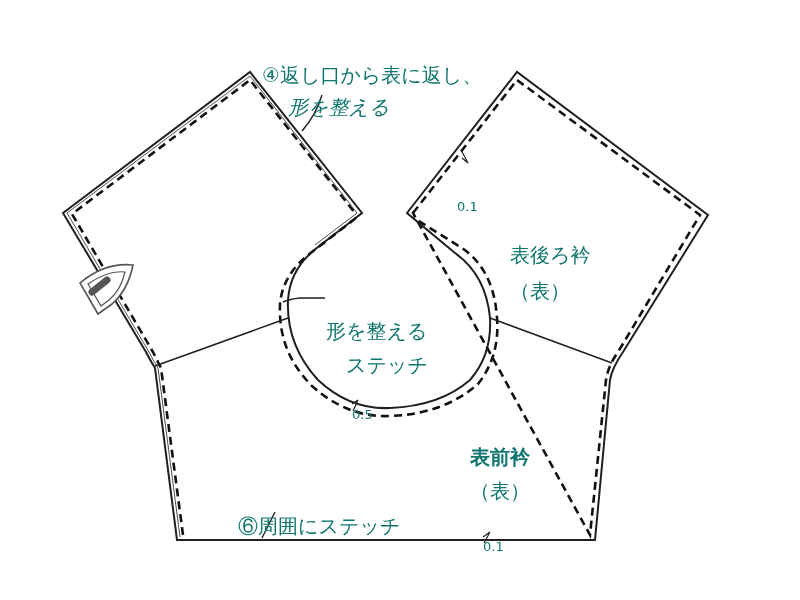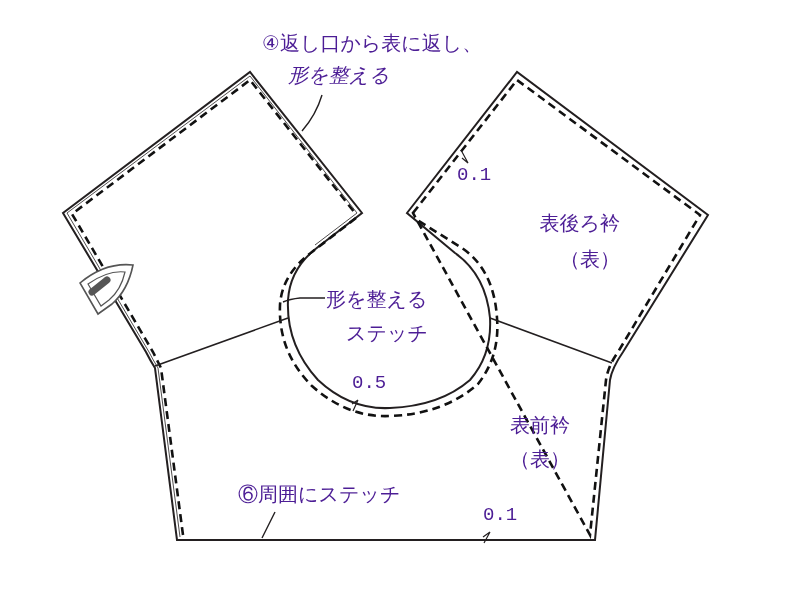--- a/index.html
+++ b/index.html
@@ -1,22 +1,22 @@
 <!DOCTYPE html>
 <html><head>
   <meta charset="utf-8">
   <style>
     html, body { margin: 0; padding: 0; background: #ffffff; }
     body { width: 800px; height: 600px; position: relative; overflow: hidden;
            font-family: "DejaVu Sans", "Liberation Sans", sans-serif; }
     svg { position: absolute; left: 0; top: 0; }
-    .label { position: absolute; color: #4c1d95; font-size: 20px; line-height: 26px;
-             white-space: nowrap; letter-spacing: 0px; }
-    .label.center { text-align: right; }
-    .num { font-size: 19px; font-family: Liberation Mono, monospace; }
+    .label { position: absolute; color: #0f766e; font-size: 20px; line-height: 26px;
+             white-space: nowrap; letter-spacing: 0px; margin-top: 32px; }
+    .label.center { text-align: left; }
+    .num { font-size: 13px; }
   </style>
 </head>
 <body>
 
 <svg width="800" height="600" viewBox="0 0 800 600">
 
   <path d="M 177 540 L 155 368 Q 150 360 146 352 L 63 213 L 250 72 L 362 213
            L 318 247 Q 290 268 288 300 Q 286 345 318 380 Q 350 410 390 408
            Q 440 406 470 380 Q 492 355 490 318 Q 486 275 455 253 L 407 213
            L 517 72 L 708 215 L 623 352 Q 612 368 610 380 L 595 540 Z" fill="none" stroke="#231f20" stroke-width="2"></path>
@@ -56,18 +56,18 @@
 <div class="label" style="left:288px; top:62px;font-style:italic;">形を整える</div>
 
 <div class="label" style="left:326px; top:286px;">形を整える</div>
 <div class="label" style="left:346px; top:320px;">ステッチ</div>
 
 <div class="label" style="left:238px; top:483px;font-family:Liberation Mono, monospace;">⑥周囲にステッチ</div>
 
 <div class="label center" style="left:510px; top:210px; width:110px;">表後ろ衿</div>
 <div class="label center" style="left:510px; top:246px; width:110px;">（表）</div>
 
-<div class="label center" style="left:470px; top:412px; width:100px;">表前衿</div>
+<div class="label center" style="left:470px; top:412px; width:100px;font-weight:bold;">表前衿</div>
 <div class="label center" style="left:470px; top:446px; width:100px;">（表）</div>
 
 <div class="label num" style="left:457px; top:162px;">0.1</div>
 <div class="label num" style="left:352px; top:370px;text-align:center;">0.5</div>
 <div class="label num" style="left:483px; top:502px;">0.1</div>
 
 </body></html>

